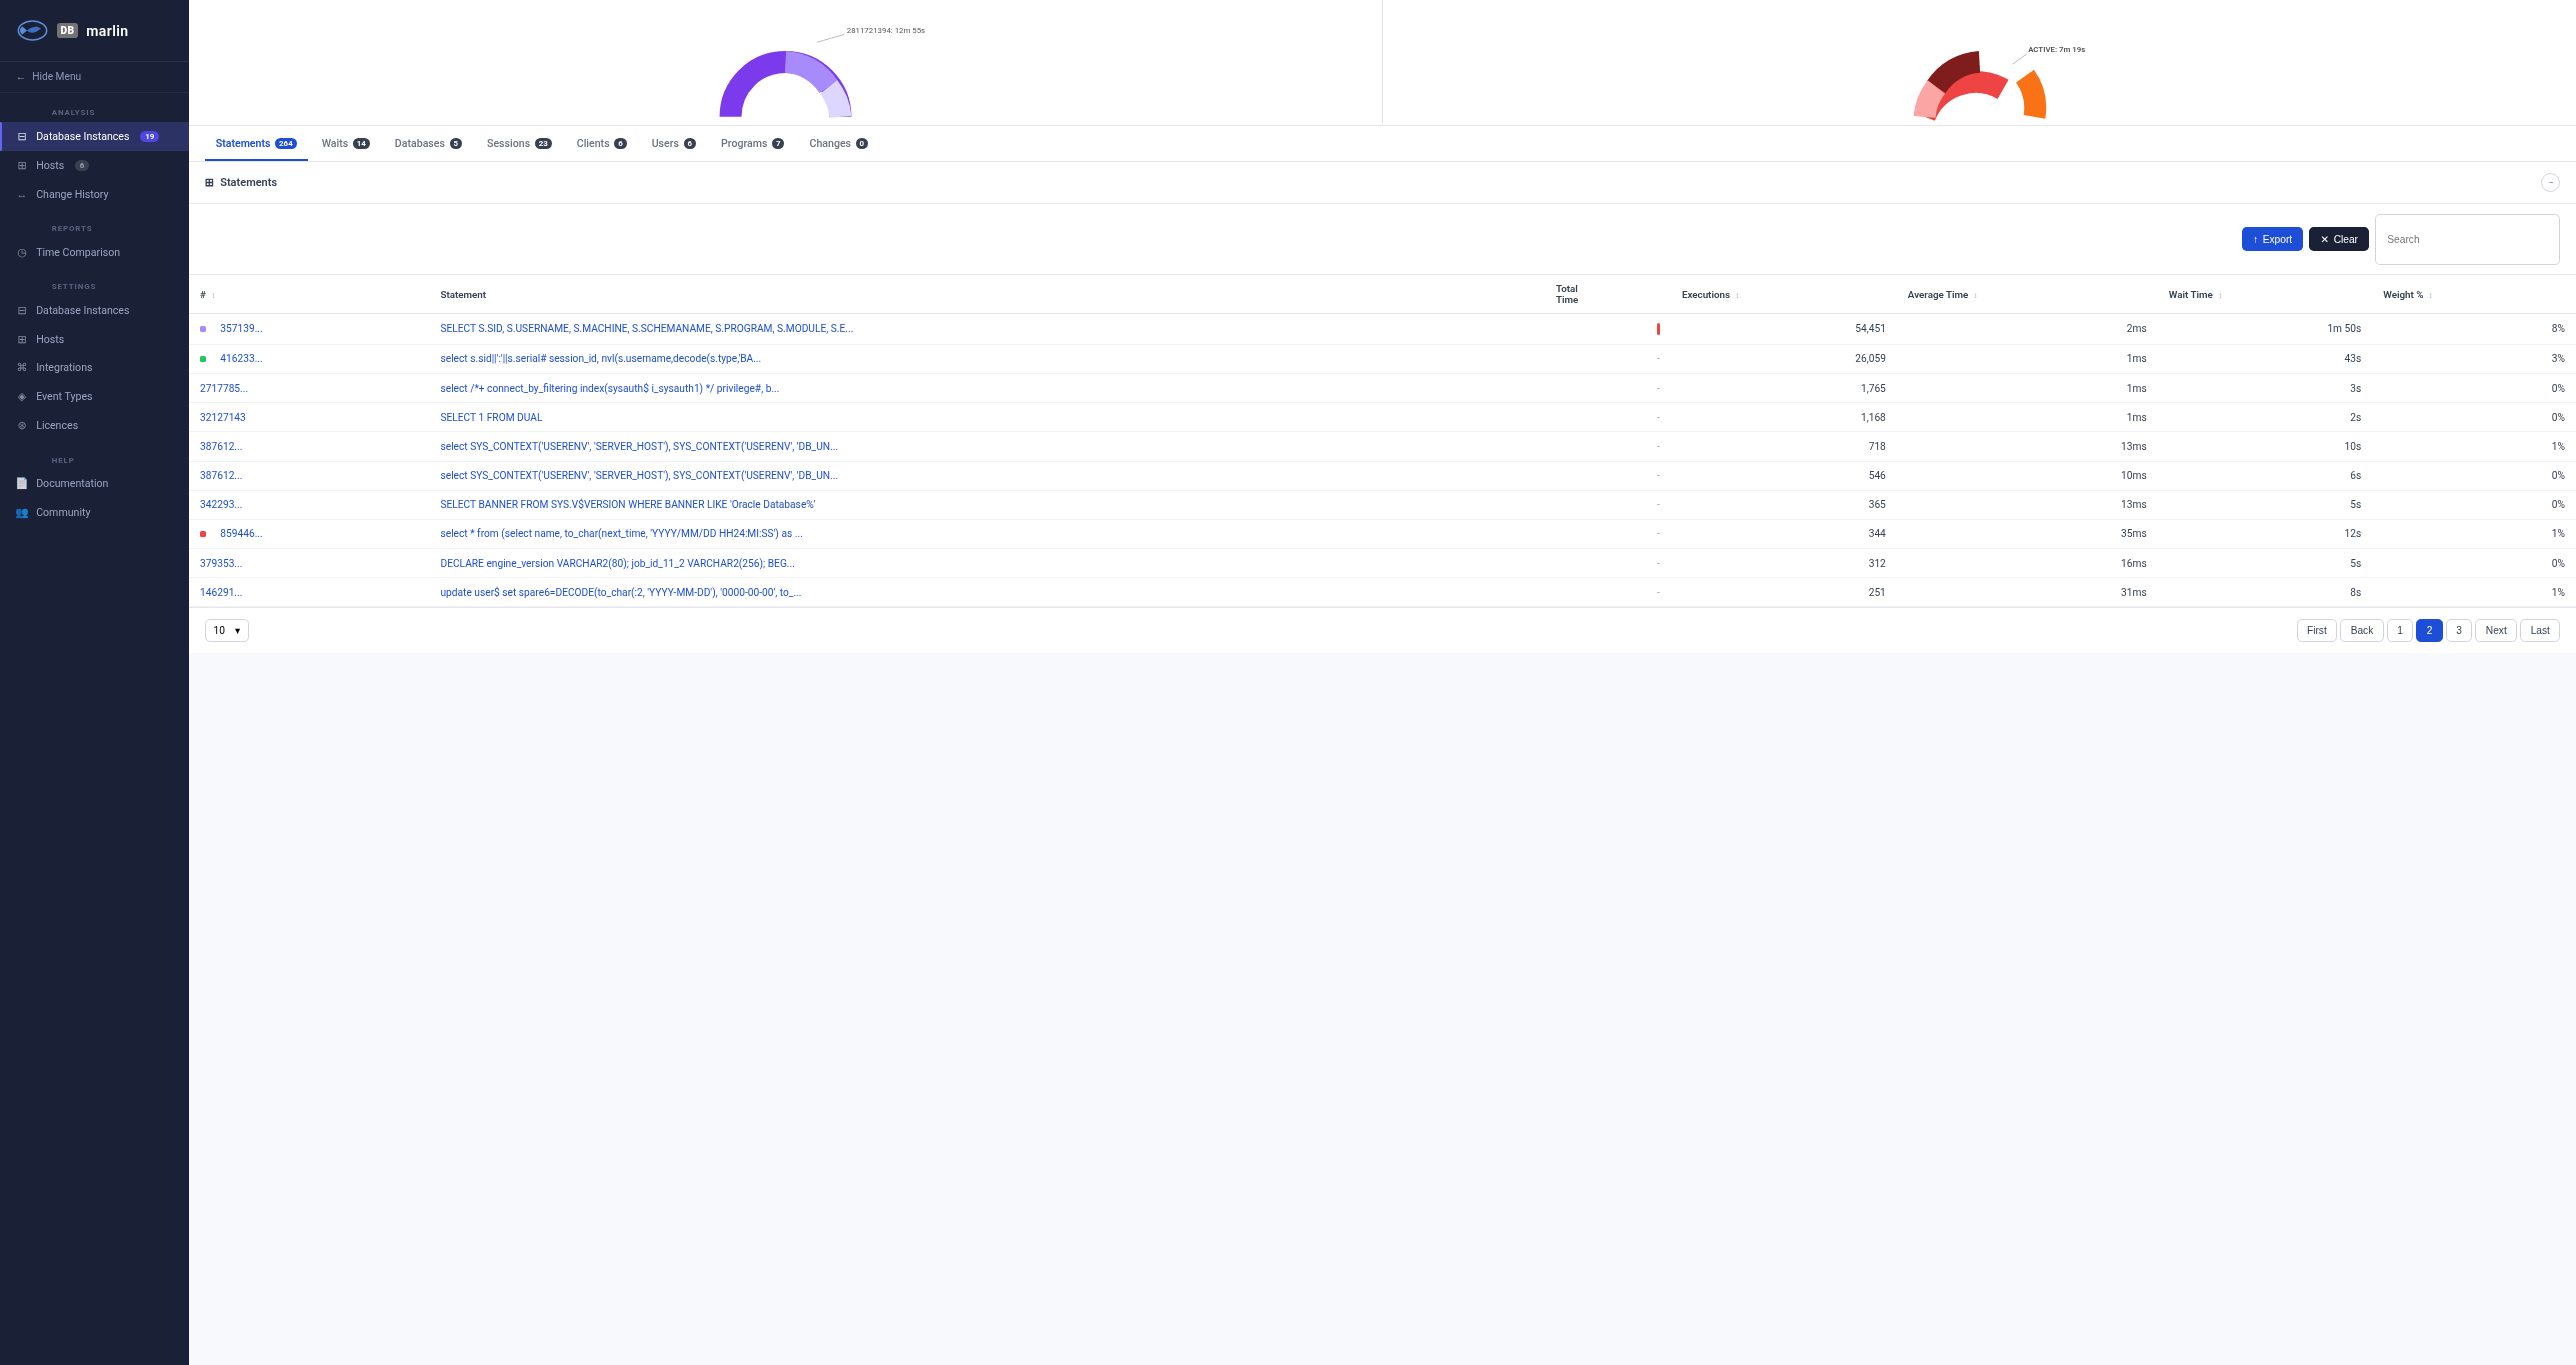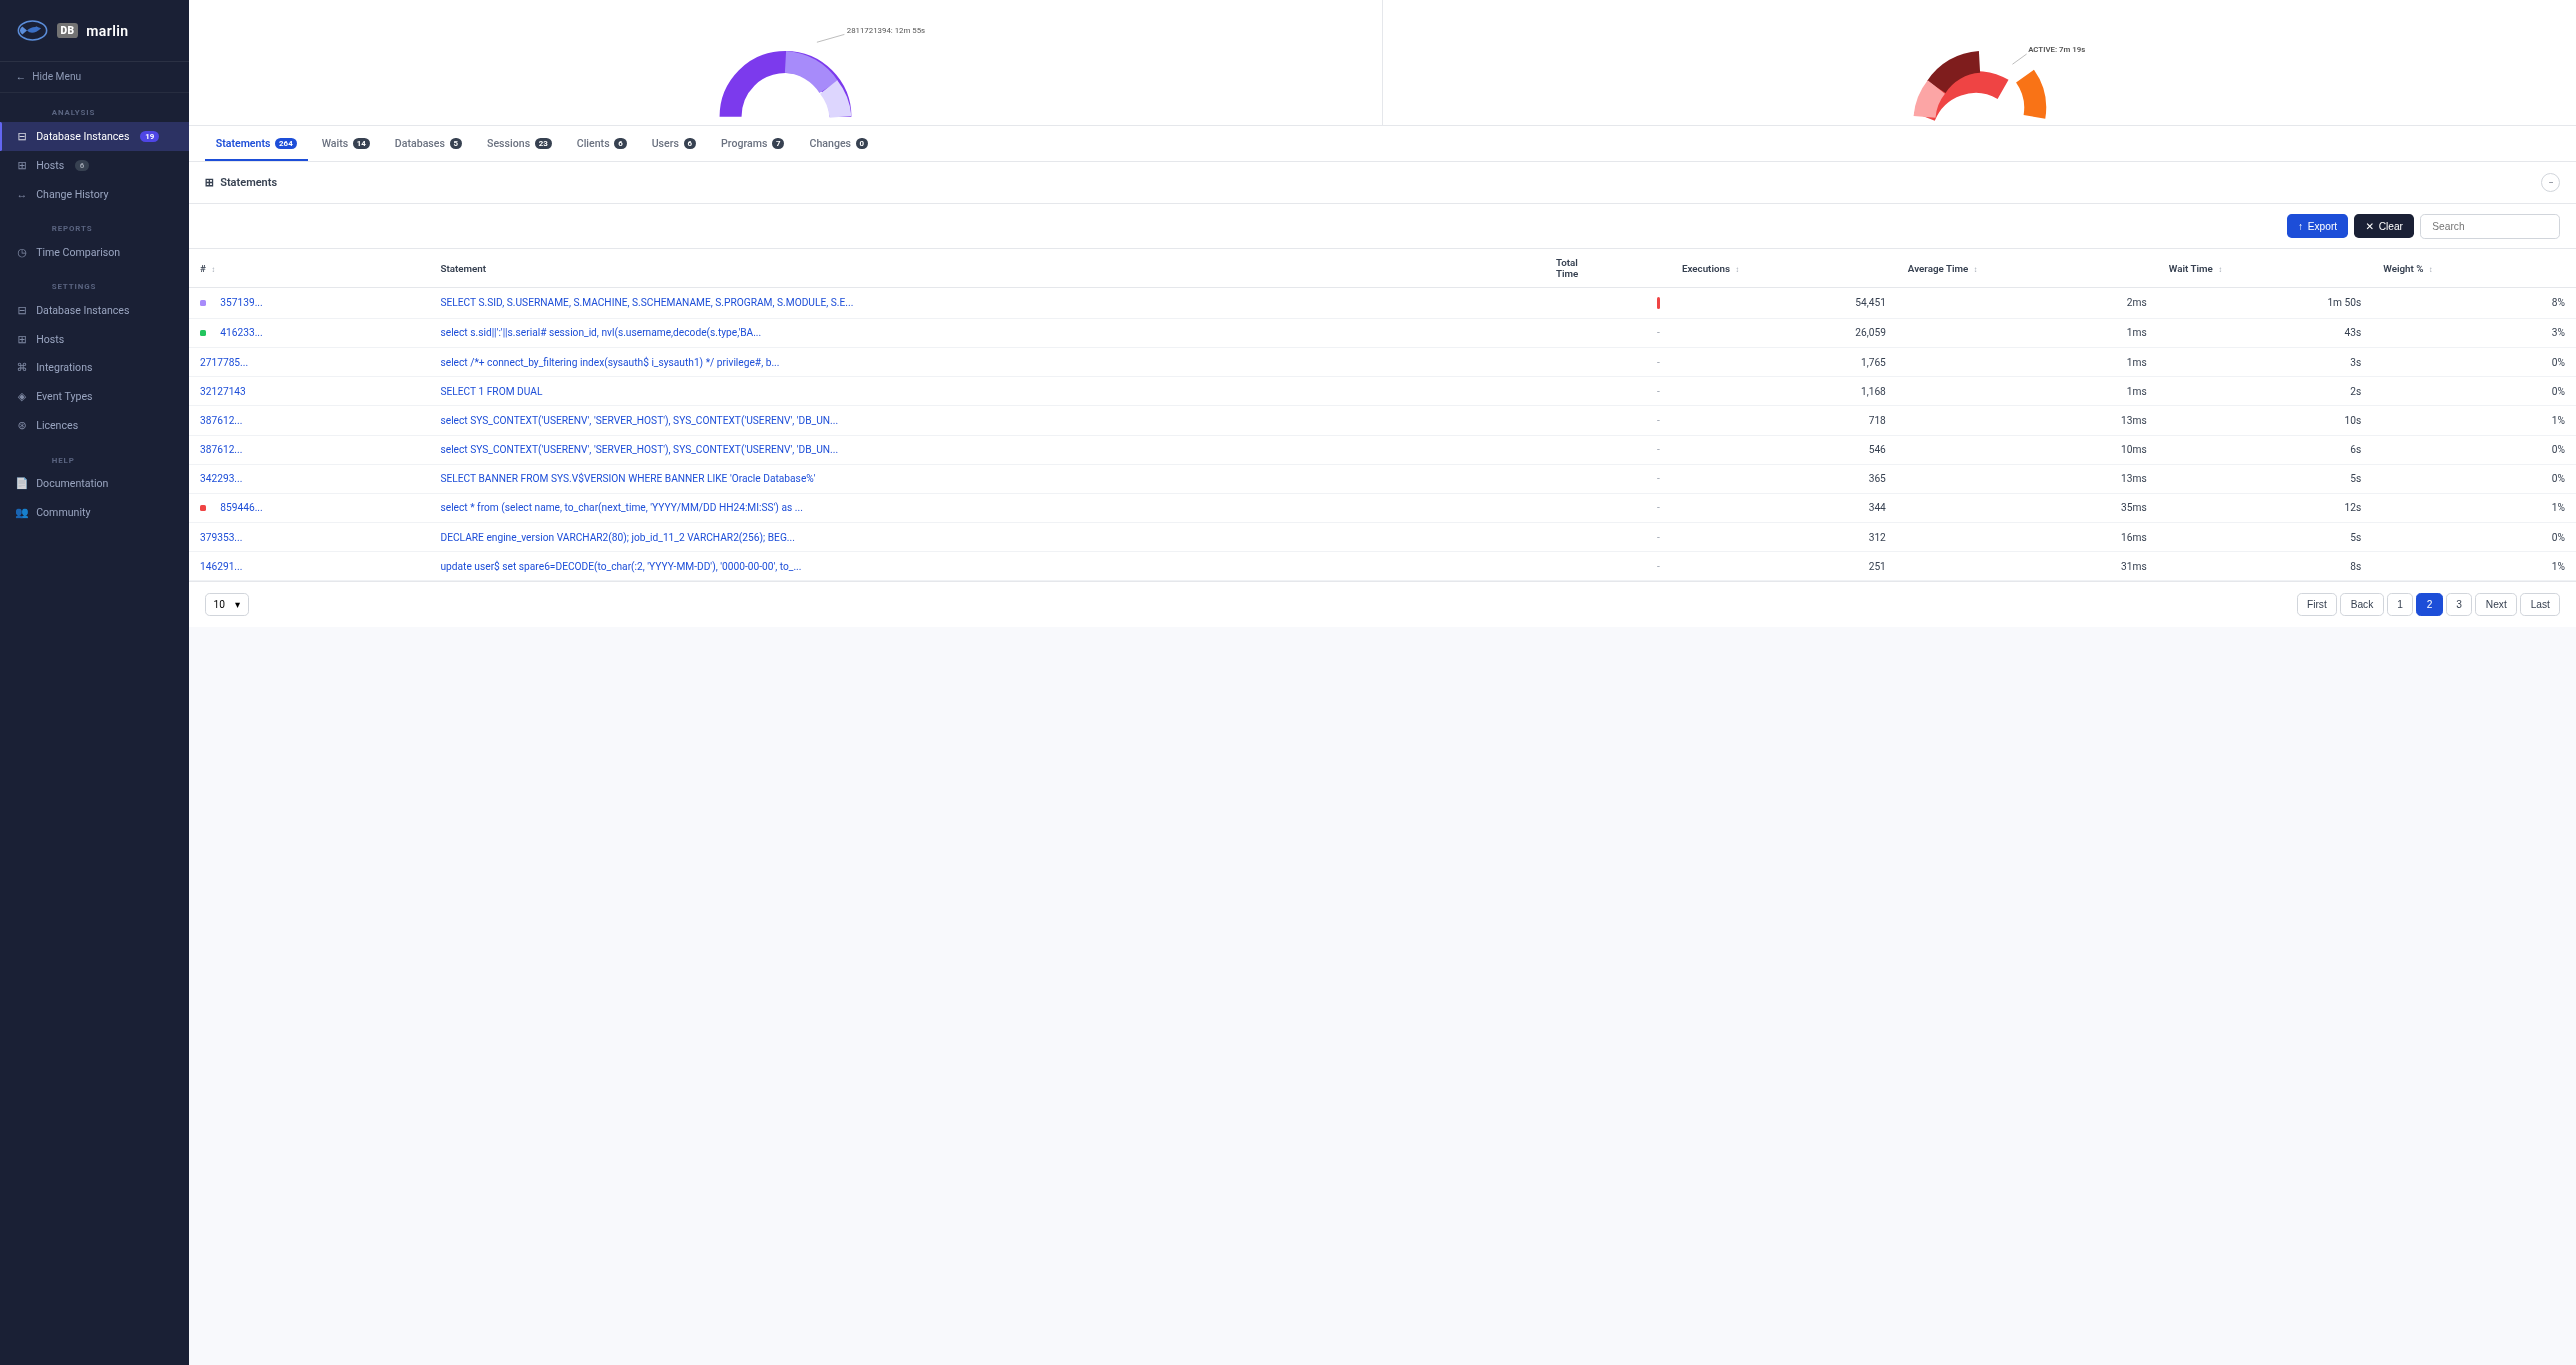--- a/index.html
+++ b/index.html
@@ -245,24 +245,24 @@
       border: none;
       padding: 6.3px 11px;
       border-radius: 4.7px;
       font-size: 10.2px;
       font-weight: 500;
       cursor: pointer;
     }
     .search-input {
       border: 0.8px solid #d1d5db;
       border-radius: 4.7px;
-      padding: 6px 11px;
+      padding: 19px 11px;
       font-size: 10.2px;
       color: #374151;
-      width: 140px;
+      width: 185px;
       outline: none;
     }
 
     
     .data-table {
       width: 100%;
       border-collapse: collapse;
       font-size: 10.2px;
     }
     .data-table th {

